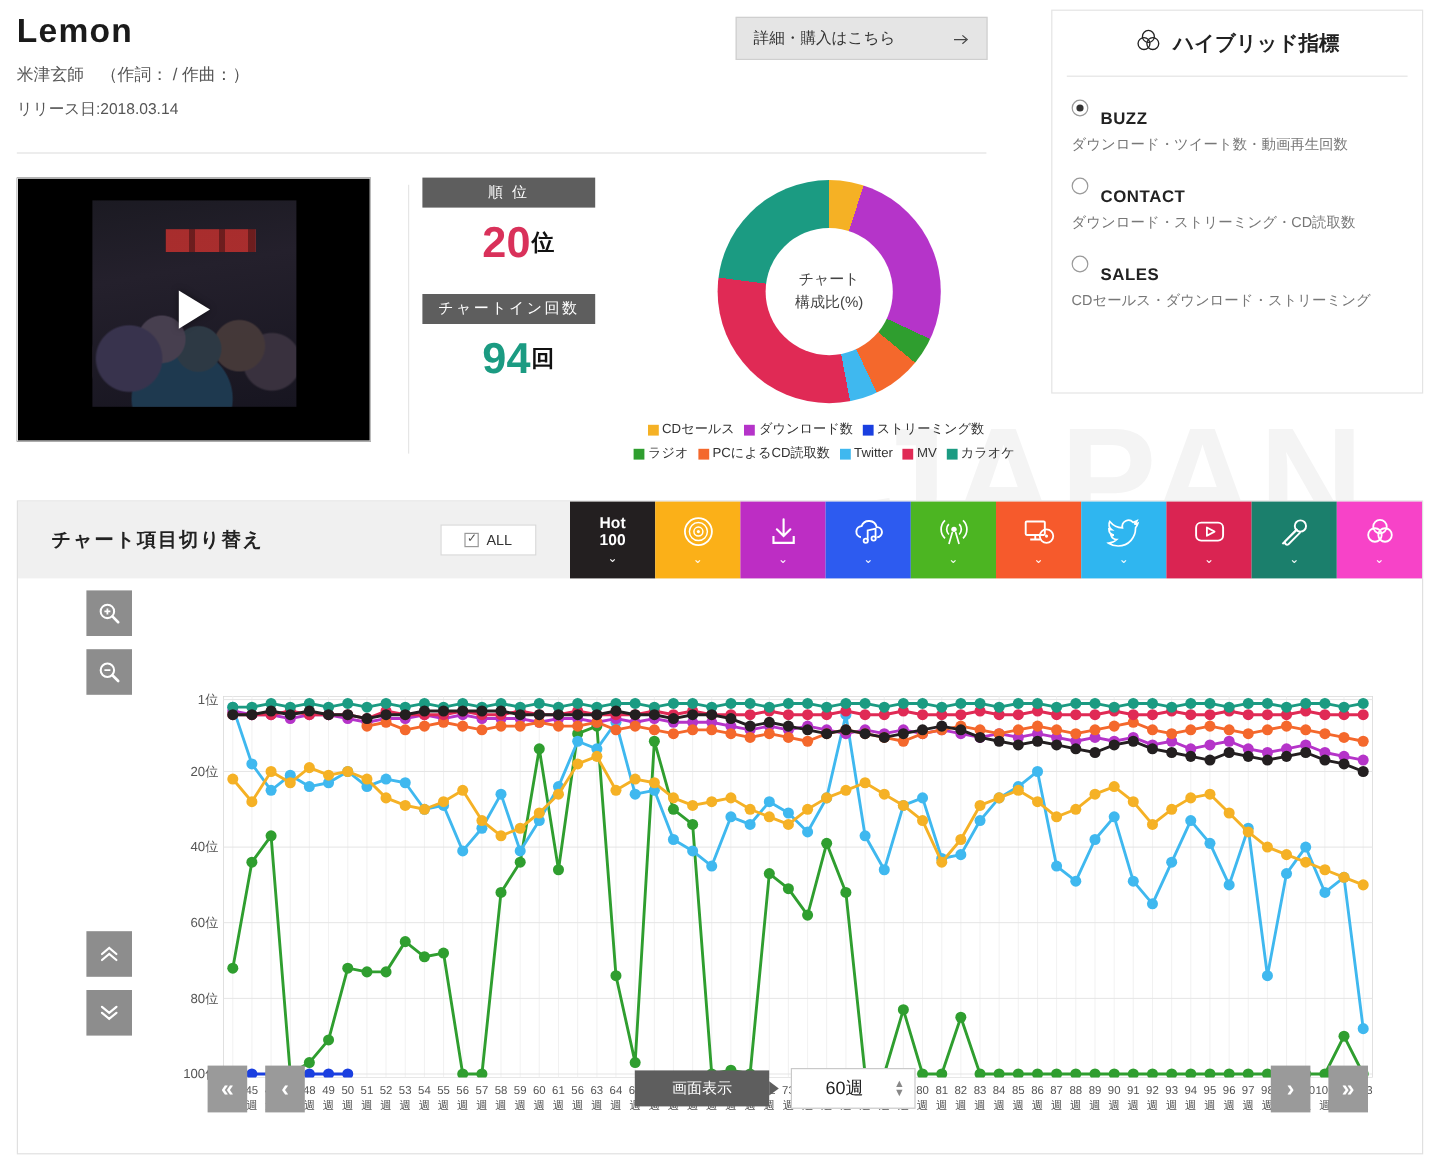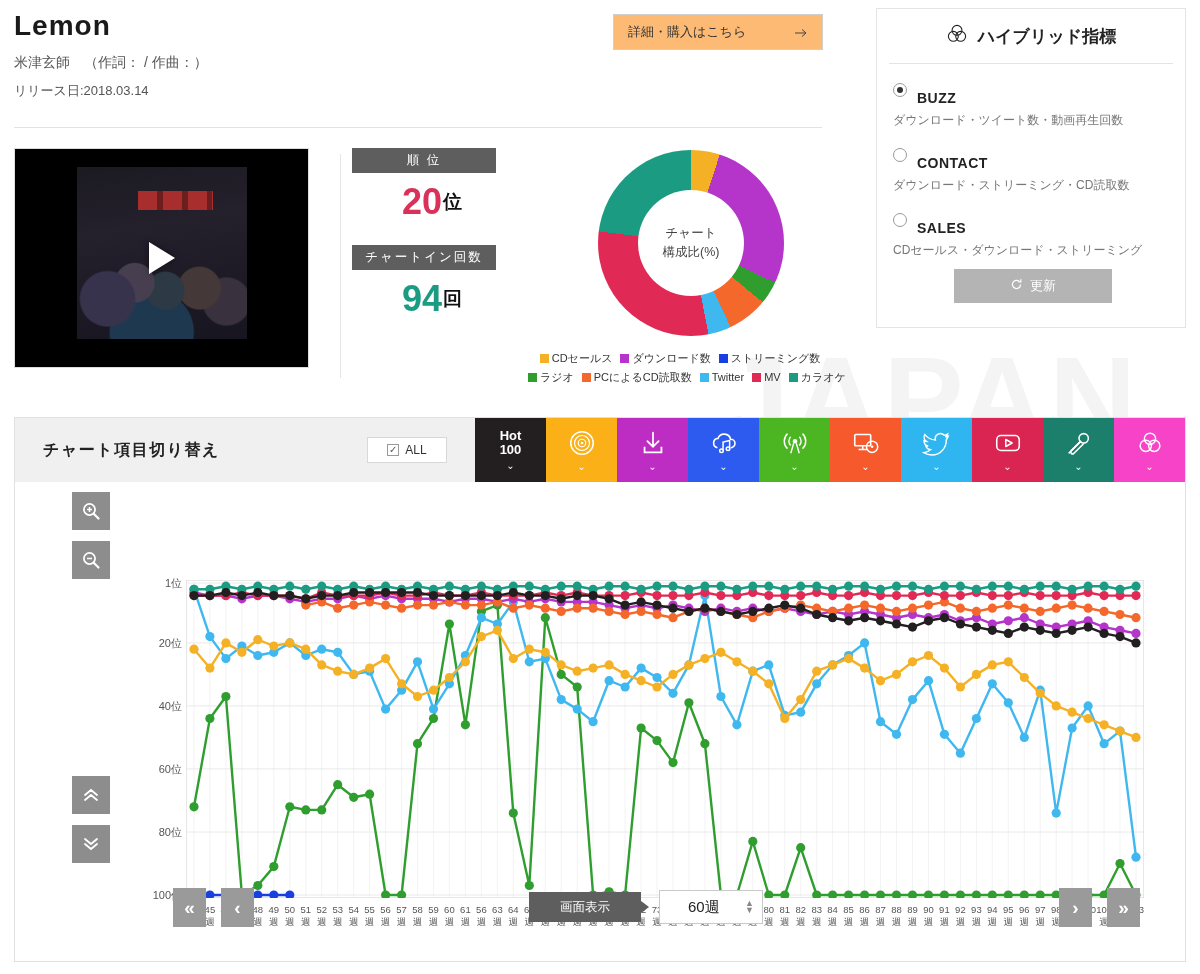--- a/index.html
+++ b/index.html
@@ -19,21 +19,21 @@
 
   
   .song-head { position: absolute; left: 14px; top: 10px; width: 810px; }
   .song-title { font-size: 28px; font-weight: bold; letter-spacing: 1px; color: #1a1a1a; }
   .song-artist { font-size: 14px; color: #555; margin-top: 12px; }
   .song-release { font-size: 13px; color: #555; margin-top: 10px; }
   .head-rule { position: absolute; left: 14px; top: 127px; width: 808px; height: 1px; background: #e2e2e2; }
 
   .buy-btn {
     position: absolute; left: 613px; top: 14px; width: 210px; height: 36px;
-    border: 1px solid #cfcfcf; background: #fdba74; cursor: pointer;
+    border: 1px solid #cfcfcf; background: #e5e5e5; cursor: pointer;
     display: flex; align-items: center; padding: 0 14px; font-size: 13px; color: #333;
   }
   .buy-btn .lbl { flex: 1; }
   .buy-btn .arr { font-size: 14px; color: #444; }
 
   
   .hybrid {
     position: absolute; left: 876px; top: 8px; width: 310px; height: 320px;
     border: 1px solid #e4e4e4; background: #fff;
   }
@@ -194,29 +194,20 @@
     </div>
 
     <div class="hy-opt">
       <div class="hy-row">
         <span class="radio"></span>
         <span class="hy-name">SALES</span>
       </div>
       <div class="hy-desc">CDセールス・ダウンロード・ストリーミング</div>
     </div>
 
-    <div class="refresh-btn">
-      <span>
-        <svg width="13" height="13" viewBox="0 0 16 16">
-          <path d="M13 8a5 5 0 1 1-1.6-3.7" fill="none" stroke="#fff" stroke-width="1.5"></path>
-          <path d="M13.4 1.6 L13.2 5 L9.9 4.6" fill="none" stroke="#fff" stroke-width="1.5"></path>
-        </svg>
-      </span>
-      <span>更新</span>
-    </div>
   </div>
 
   <div class="info-row">
 
     <div class="video">
       <div class="vframe">
         <div class="vsign"></div>
         <div class="vcrowd"></div>
       </div>
       <div class="play"></div>

